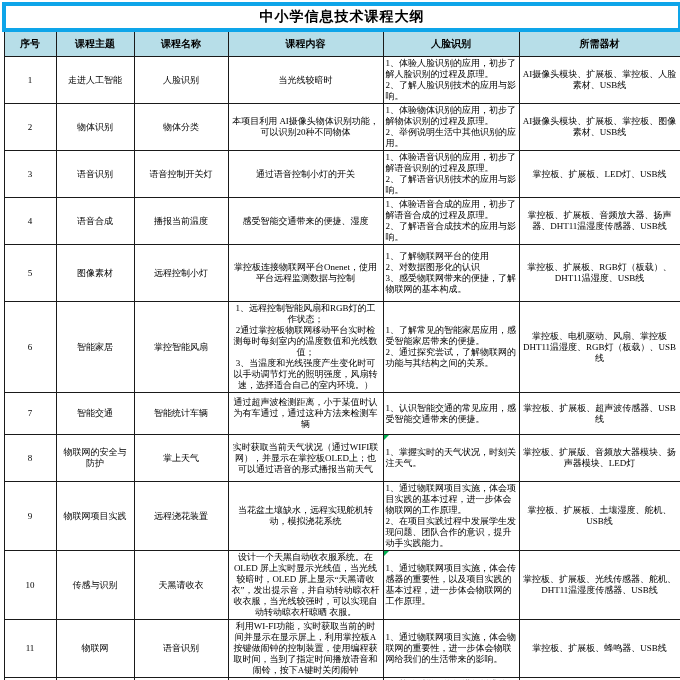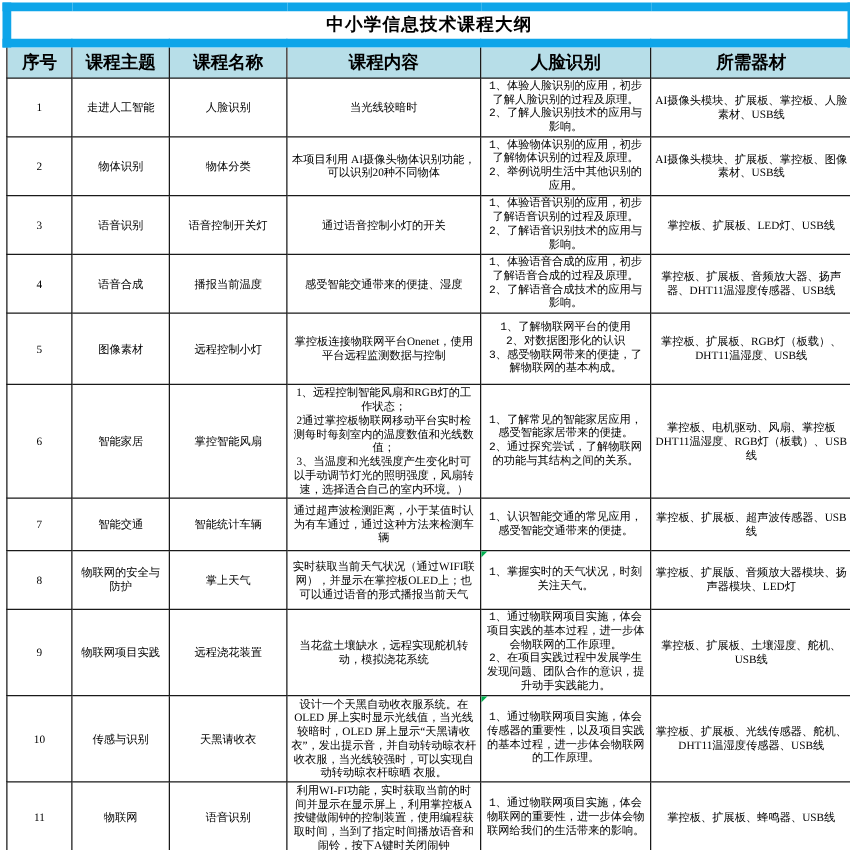--- a/index.html
+++ b/index.html
@@ -2,28 +2,28 @@
 <html><head>
 <meta charset="utf-8">
 <style>
   html,body{margin:0;padding:0;background:#ffffff;}
   body{width:680px;height:680px;overflow:hidden;
        font-family:"Liberation Serif","DejaVu Serif",serif;color:#000;}
   .sheet{width:676px;margin:2px auto 0 auto;}
   table{border-collapse:collapse;table-layout:fixed;width:676px;}
   th,td{border:1px solid #1a1a1a;vertical-align:middle;
         white-space:pre-line;word-break:break-word;overflow:hidden;}
-  tr.title-row th{border:7px solid #0ea5e9;background:#ffffff;
+  tr.title-row th{border:4px solid #0ea5e9;background:#ffffff;
         font-size:14px;font-weight:bold;text-align:center;height:20px;
         white-space:nowrap;letter-spacing:1px;}
-  tr.header-row th{background:#b7dee8;font-size:14px;font-weight:bold;
+  tr.header-row th{background:#b7dee8;font-size:10px;font-weight:bold;
         text-align:center;height:22px;margin-top:45px;}
   td{font-size:9px;line-height:11px;padding:1px 3px;}
   td.c-no,td.c-theme,td.c-name,td.c-content,td.c-equip{text-align:center;}
-  td.c-goal{text-align:center;position:relative;padding-left:2px;padding-right:2px;font-family:Liberation Mono, monospace;}
+  td.c-goal{text-align:left;position:relative;padding-left:2px;padding-right:2px;}
   .corner-marker{position:absolute;top:0;left:0;width:0;height:0;
         border-top:5px solid #00b050;border-right:5px solid transparent;}
 </style>
 </head>
 <body>
 
 <div class="sheet">
   <table>
     <colgroup>
       <col style="width:52px">

